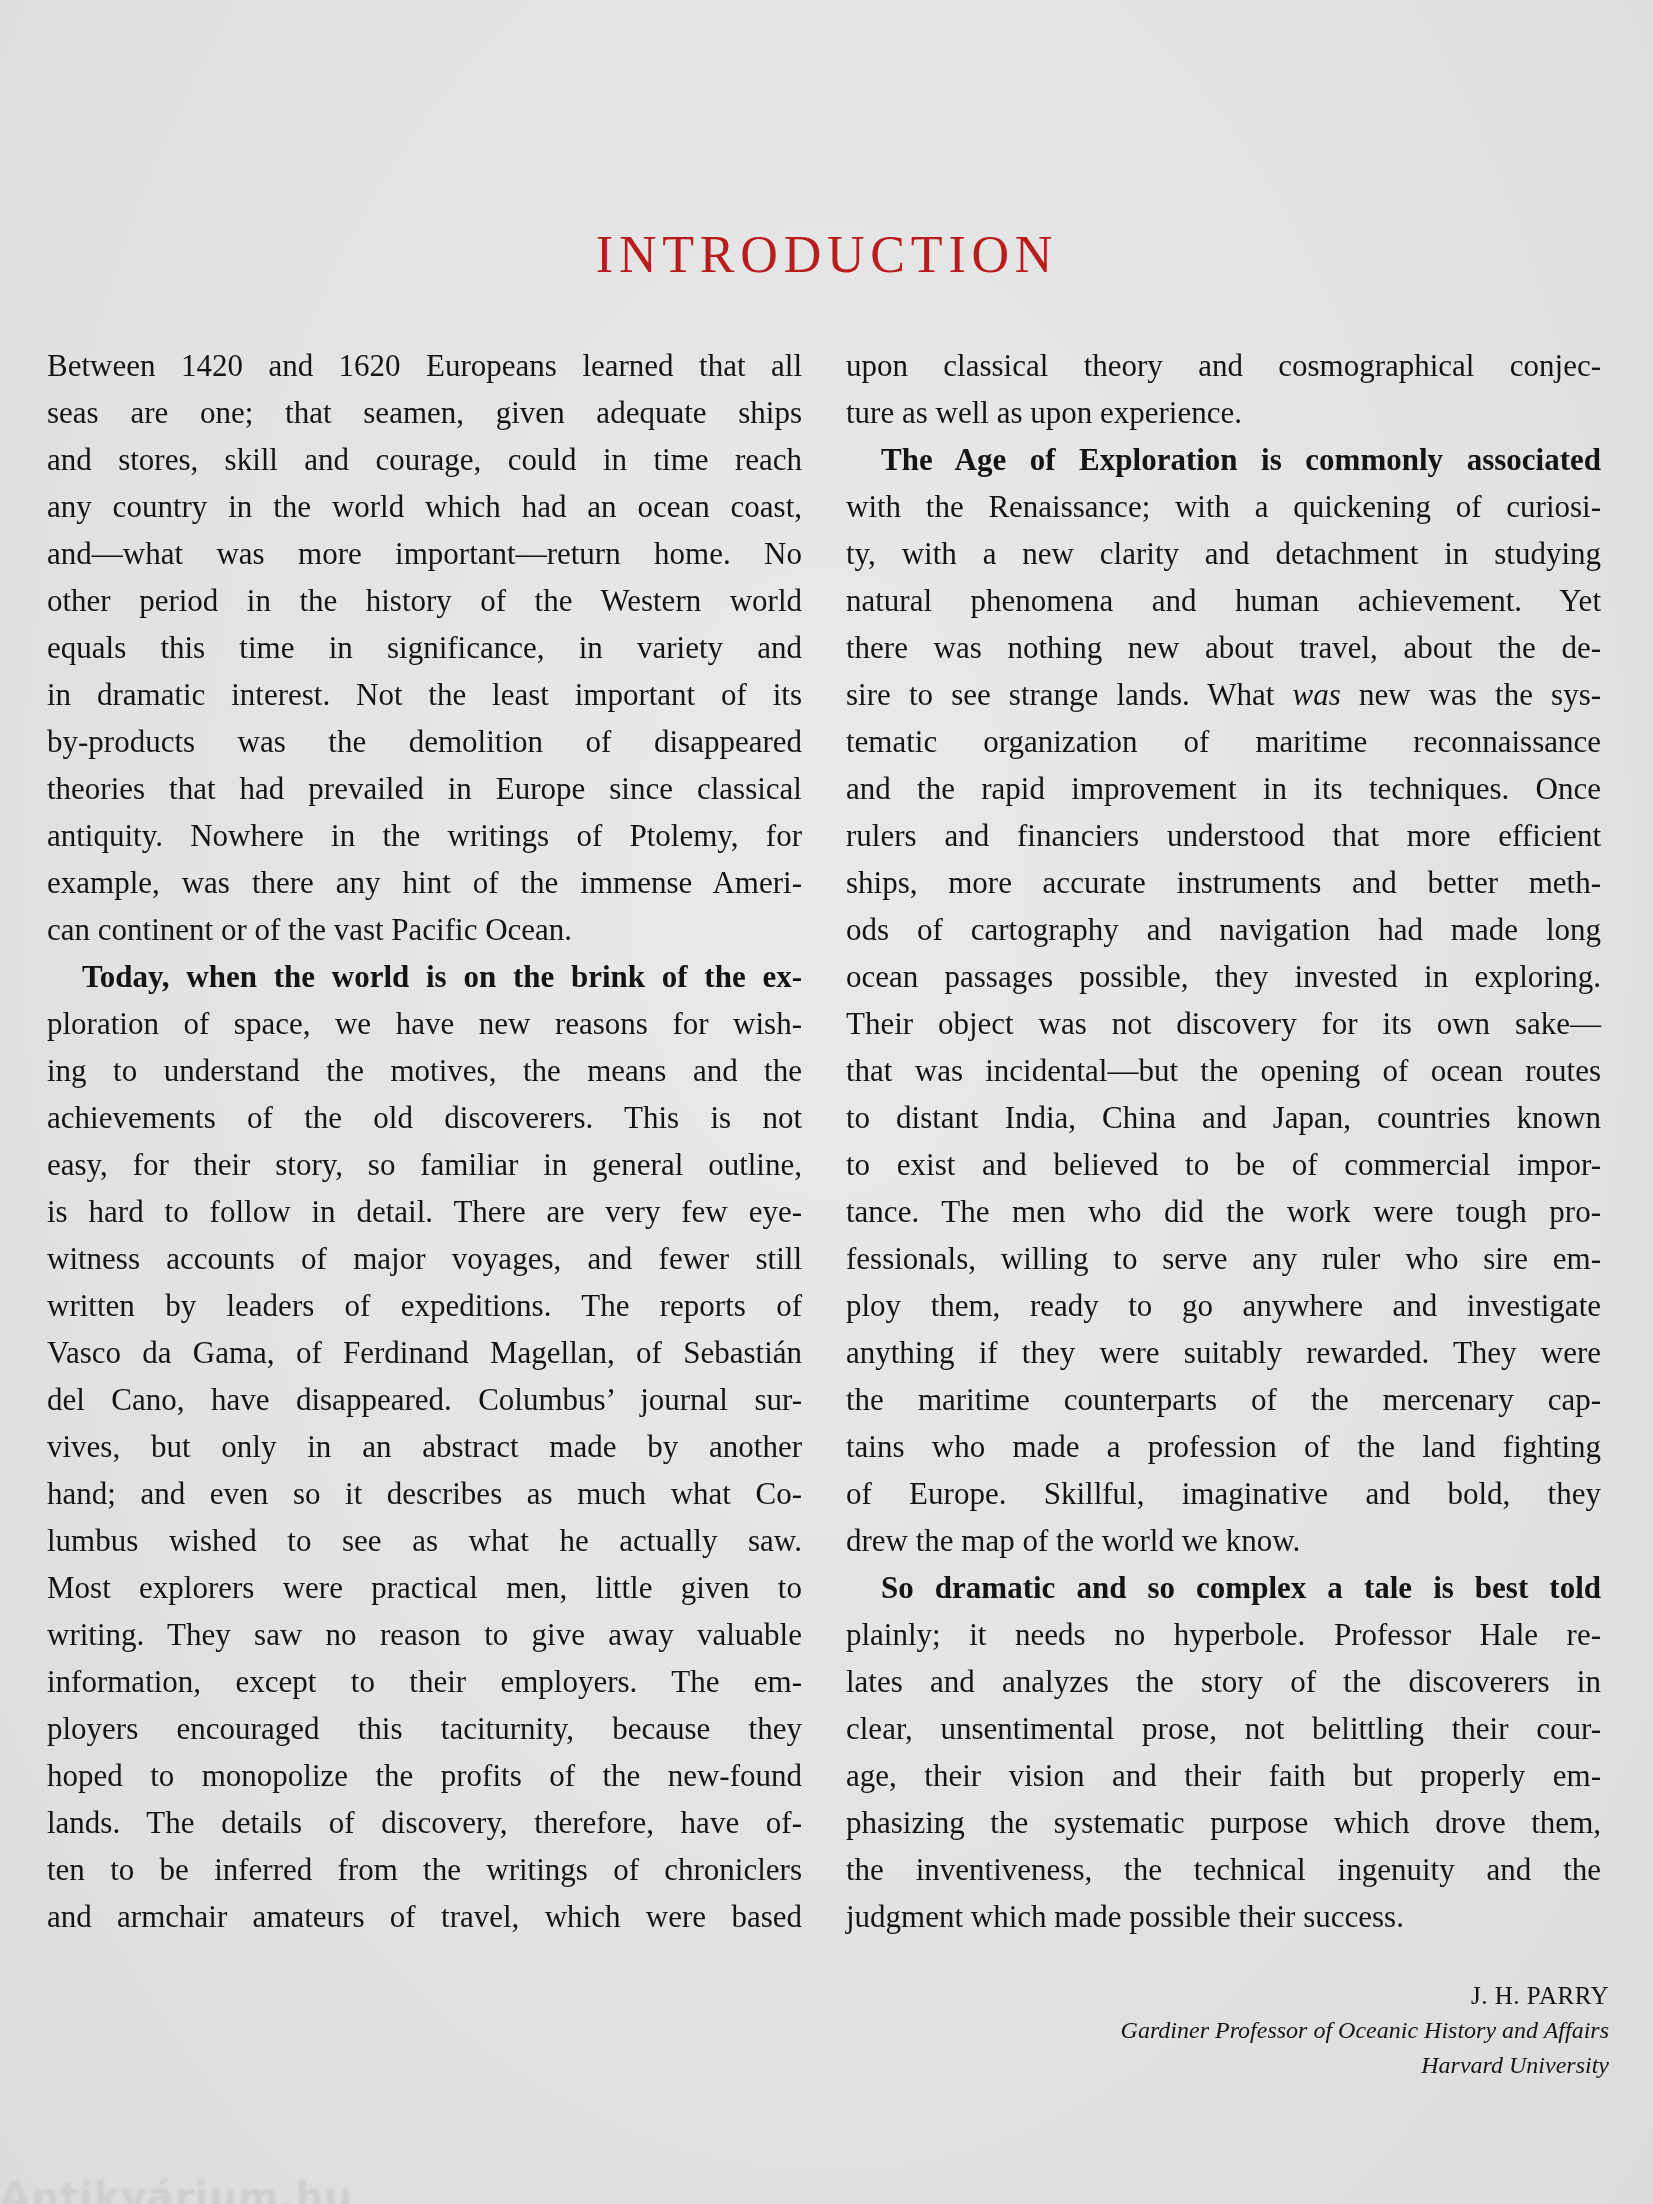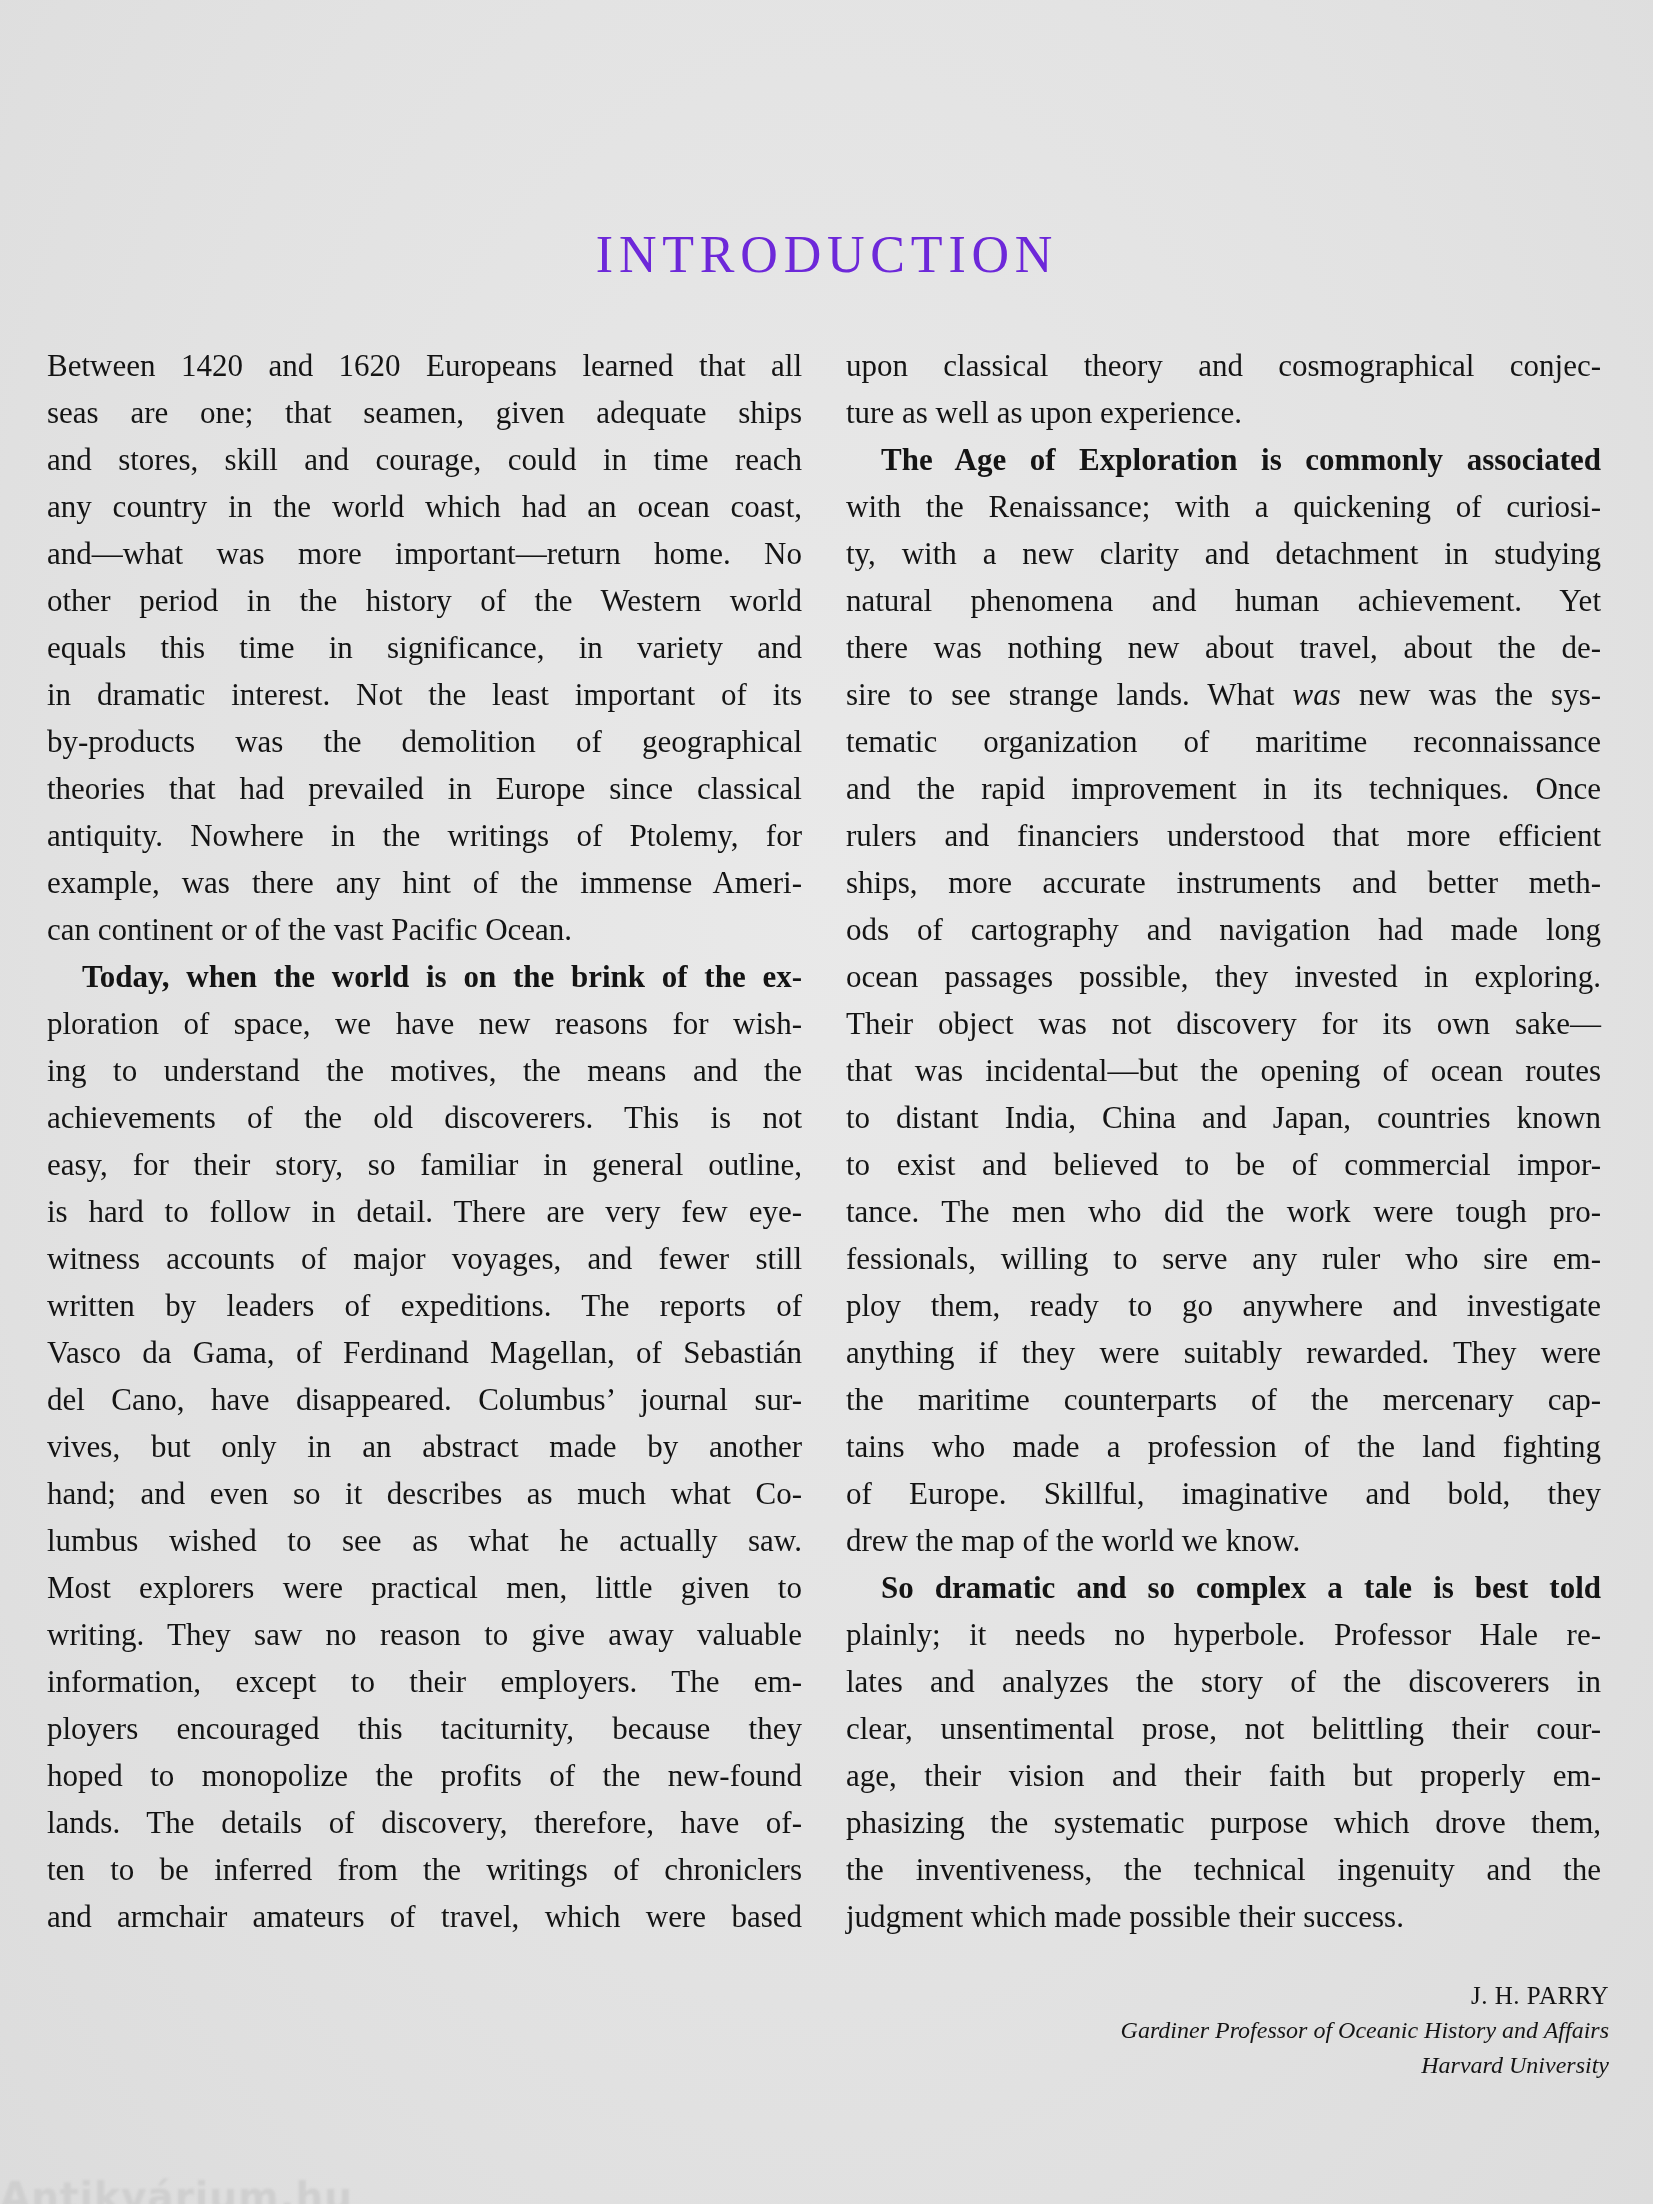--- a/index.html
+++ b/index.html
@@ -9,21 +9,21 @@
     background-image: radial-gradient(ellipse at 50% 40%, #e9e9e9 0%, #e2e2e2 60%, #dcdcdc 100%);
     position: relative; overflow: hidden;
     font-family: "DejaVu Serif", "Liberation Serif", serif;
     color: #141414;
   }
   .page-title {
     position: absolute; top: 190px; left: 0; width: 1654px;
     text-align: center;
     font-family: "Liberation Serif", serif;
     font-size: 52px; letter-spacing: 5.8px; font-weight: normal;
-    color: #6d28d9;
+    color: #b91c1c;
   }
   .column {
     position: absolute; top: 330px;
     width: 755px;
     font-family: "Liberation Serif", serif;
     font-size: 31px;
     margin-top: 12px;
   }
   .col-left { left: 47px; }
   .col-right { left: 846px; }
@@ -56,21 +56,21 @@
 
 <div class="column col-left">
   <div class="line">Between 1420 and 1620 Europeans learned that all</div>
   <div class="line">seas are one; that seamen, given adequate ships</div>
   <div class="line">and stores, skill and courage, could in time reach</div>
   <div class="line">any country in the world which had an ocean coast,</div>
   <div class="line">and—what was more important—return home. No</div>
   <div class="line">other period in the history of the Western world</div>
   <div class="line">equals this time in significance, in variety and</div>
   <div class="line">in dramatic interest. Not the least important of its</div>
-  <div class="line">by-products was the demolition of geographical</div>
+  <div class="line">by-products was the demolition of disappeared</div>
   <div class="line">theories that had prevailed in Europe since classical</div>
   <div class="line">antiquity. Nowhere in the writings of Ptolemy, for</div>
   <div class="line">example, was there any hint of the immense Ameri-</div>
   <div class="line last">can continent or of the vast Pacific Ocean.</div>
   <div class="line indent">Today, when the world is on the brink of the ex-</div>
   <div class="line">ploration of space, we have new reasons for wish-</div>
   <div class="line">ing to understand the motives, the means and the</div>
   <div class="line">achievements of the old discoverers. This is not</div>
   <div class="line">easy, for their story, so familiar in general outline,</div>
   <div class="line">is hard to follow in detail. There are very few eye-</div>

